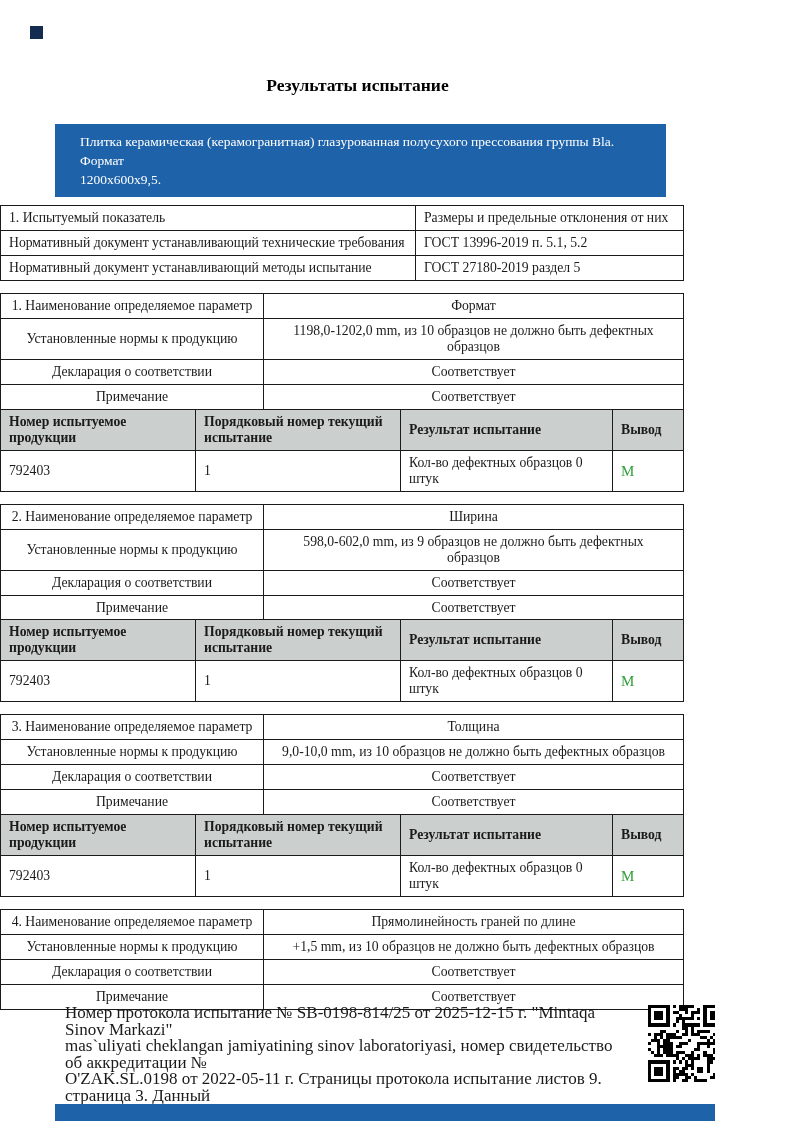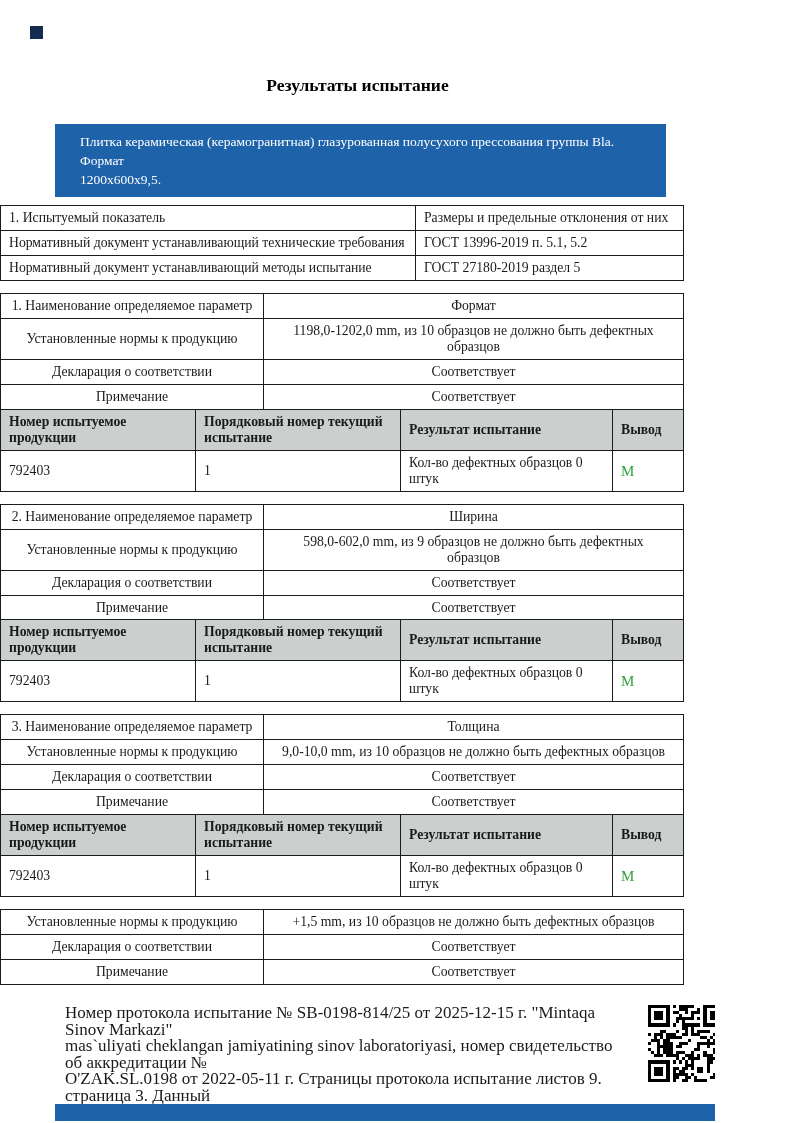--- a/index.html
+++ b/index.html
@@ -220,20 +220,24 @@
     </tr>
   </tbody>
     </table>
 
   <table class="tbl section">
     <colgroup>
         <col style="width:263px">
         <col style="width:420px">
       </colgroup>
     <tbody>
+        <tr>
+      <td>4. Наименование определяемое параметр</td>
+      <td>Прямолинейность граней по длине</td>
+    </tr>
     <tr>
       <td>Установленные нормы к продукцию</td>
       <td>+1,5 mm, из 10 образцов не должно быть дефектных образцов</td>
     </tr>
     <tr>
       <td>Декларация о соответствии</td>
       <td>Соответствует</td>
     </tr>
     <tr>
       <td>Примечание</td>

